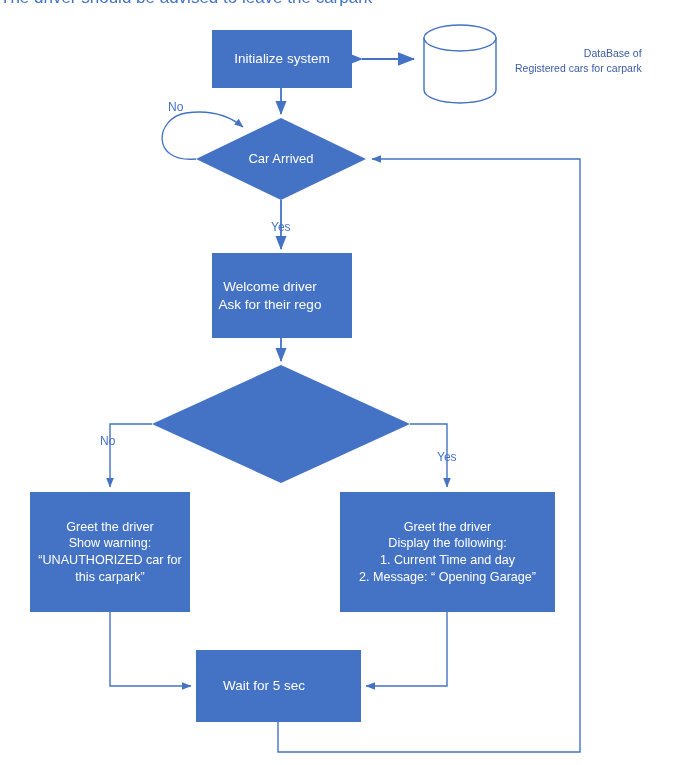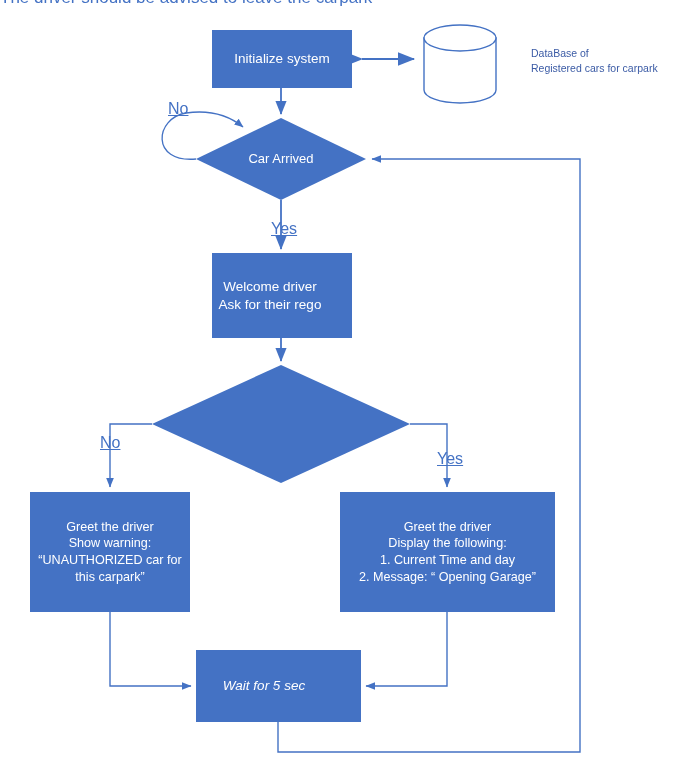--- a/index.html
+++ b/index.html
@@ -39,23 +39,22 @@
   }
   .proc-box {
     position: absolute;
     background: #4472C4;
     box-sizing: border-box;
   }
   .edge-label {
     position: absolute;
     color: #4472C4;
     font-family: "Liberation Sans", sans-serif;
-    font-size: 16px;
+    font-size: 12px;
     white-space: nowrap;
-    text-decoration: underline;
   }
   .side-note {
     position: absolute;
     color: #3B5BA5;
     font-family: "Liberation Sans", sans-serif;
     font-size: 10.5px;
     line-height: 1.45;
     white-space: pre-line;
   }
   .clipped-heading {
@@ -133,23 +132,23 @@
 “UNAUTHORIZED car for
 this carpark”</div>
 
   <div class="proc-box" style="left:340px; top:492px; width:215px; height:120px;"></div>
   <div class="node-label" style="left:338px; top:492px; width:219px; height:120px; font-size:12.6px;">Greet the driver
 Display the following:
 1. Current Time and day
 2. Message: “ Opening Garage”</div>
 
   <div class="proc-box" style="left:196px; top:650px; width:165px; height:72px;"></div>
-  <div class="node-label" style="left:196px; top:650px; width:136px; height:72px; font-size:13.5px;font-style:italic;">Wait for 5 sec</div>
+  <div class="node-label" style="left:196px; top:650px; width:136px; height:72px; font-size:13.5px;">Wait for 5 sec</div>
 
-  <div class="side-note" style="left:531px; top:46px;">DataBase of
+  <div class="side-note" style="left:515px; top:46px;text-align:right;">DataBase of
 Registered cars for carpark</div>
 
   <div class="edge-label" style="left:168px; top:100px;">No</div>
   <div class="edge-label" style="left:271px; top:220px;">Yes</div>
   <div class="edge-label" style="left:100px; top:434px;">No</div>
   <div class="edge-label" style="left:437px; top:450px;">Yes</div>
 
 </div>
 
 </body></html>

